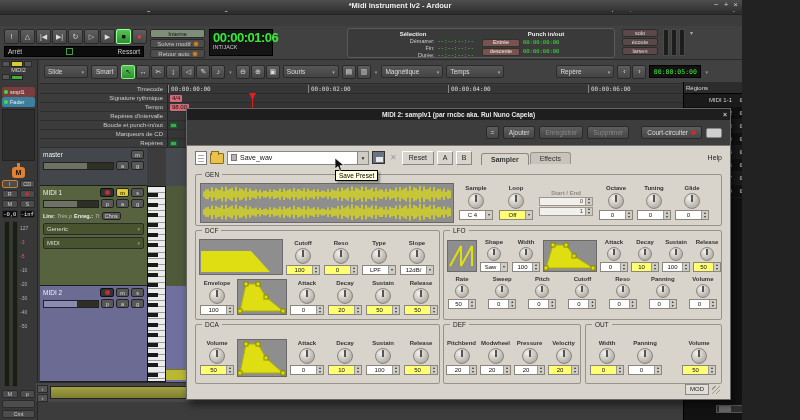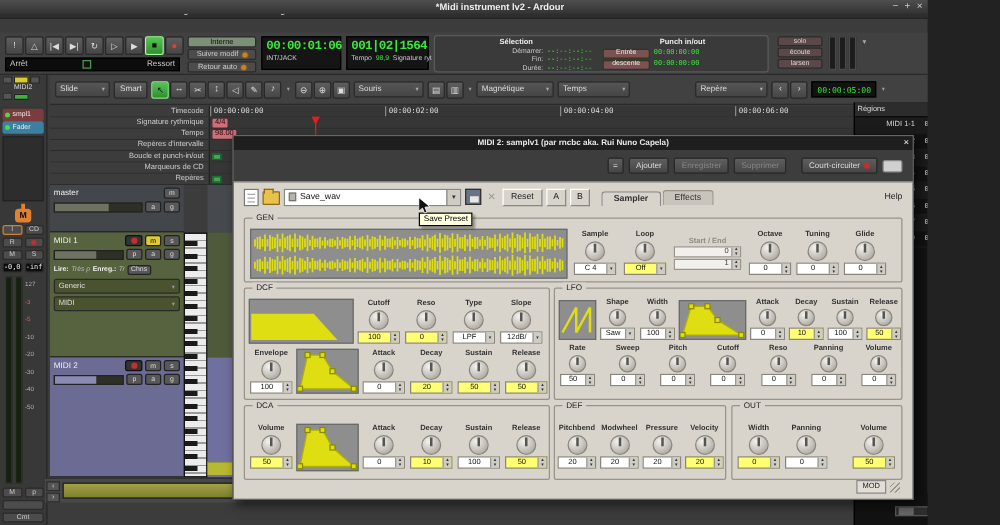--- a/index.html
+++ b/index.html
@@ -24,21 +24,21 @@
 .tbtn.red{color:#d84040;font-size:8px}
 #shuttle{left:4px;top:20px;width:140px;height:11px;background:#0c0c0c;border:1px solid #000;display:flex;align-items:center;justify-content:space-between;padding:0 3px;font-size:6.5px;color:#ccc}
 #shuttlebox{width:7px;height:7px;border:1px solid #4a9a4a;background:#111}
 #auxcol{left:150px;top:3px;width:55px;display:flex;flex-direction:column;gap:1px}
 .auxb{height:9px;background:#4c4c4c;border:1px solid #2b2b2b;border-radius:2px;font-size:6px;color:#ccc;display:flex;align-items:center;justify-content:center;gap:3px}
 .auxb.green{background:#7d8f78;color:#111}
 .led{width:4px;height:4px;border-radius:50%;background:#d08020;box-shadow:0 0 2px #d08020}
 .clockbox{top:3px;height:27px;background:#151515;border:1px solid #000;padding:1px 3px}
 #clock1{left:209px;width:64px}
 #clock2{left:277px;width:66px}
-.cdigits{font-family:Liberation Mono, monospace;font-size:10px;font-weight:bold;color:#3ae83a;letter-spacing:-0.5px;line-height:13px;white-space:nowrap}
+.cdigits{font-family:Liberation Sans, sans-serif;font-size:13px;font-weight:bold;color:#3ae83a;letter-spacing:-0.5px;line-height:13px;white-space:nowrap}
 .csub{font-size:5.5px;color:#ccc;display:flex;gap:3px;white-space:nowrap}
 .csub .v-green{font-size:5.5px}
 #selpanel{left:347px;top:2px;width:268px;height:30px;background:#3a3a3a;border:1px solid #5a5a5a;border-radius:3px;display:flex;padding:1px 4px}
 #selcol{width:122px}
 .ptitle{font-size:6px;font-weight:bold;color:#eee;text-align:center;line-height:8px}
 .selrow{display:flex;justify-content:flex-end;gap:3px;font-size:5.5px;line-height:7px}
 .selrow .slab{color:#ccc}
 .selrow .sval{color:#3ae83a;font-family:"DejaVu Sans Mono",monospace}
 #punchcol{flex:1;padding-left:8px}
 .punchrow{display:flex;align-items:center;gap:3px;line-height:9px}
@@ -264,28 +264,20 @@
     <div id="auxcol" class="abs">
         <span class="auxb green">Interne</span>
         <span class="auxb">Suivre modif<span class="led"></span></span>
         <span class="auxb">Retour auto<span class="led"></span></span>
       </div>
     <div id="clock1" class="abs clockbox">
       <div class="cdigits">00:00:01:06</div>
       <div class="csub">
           <span>INT/JACK</span>
         </div>
-    </div>
-    <div id="clock2" class="abs clockbox">
-      <div class="cdigits">001|02|1564</div>
-      <div class="csub">
-        <span>Tempo</span>
-        <span class="v-green">98,9</span>
-        <span>Signature ryt</span>
-      </div>
     </div>
     <div id="selpanel" class="abs">
       <div id="selcol">
         <div class="ptitle">Sélection</div>
         <div id="selrows">
             <div class="selrow">
               <span class="slab">Démarrer:</span>
               <span class="sval">--:--:--:--</span>
             </div>
             <div class="selrow">

